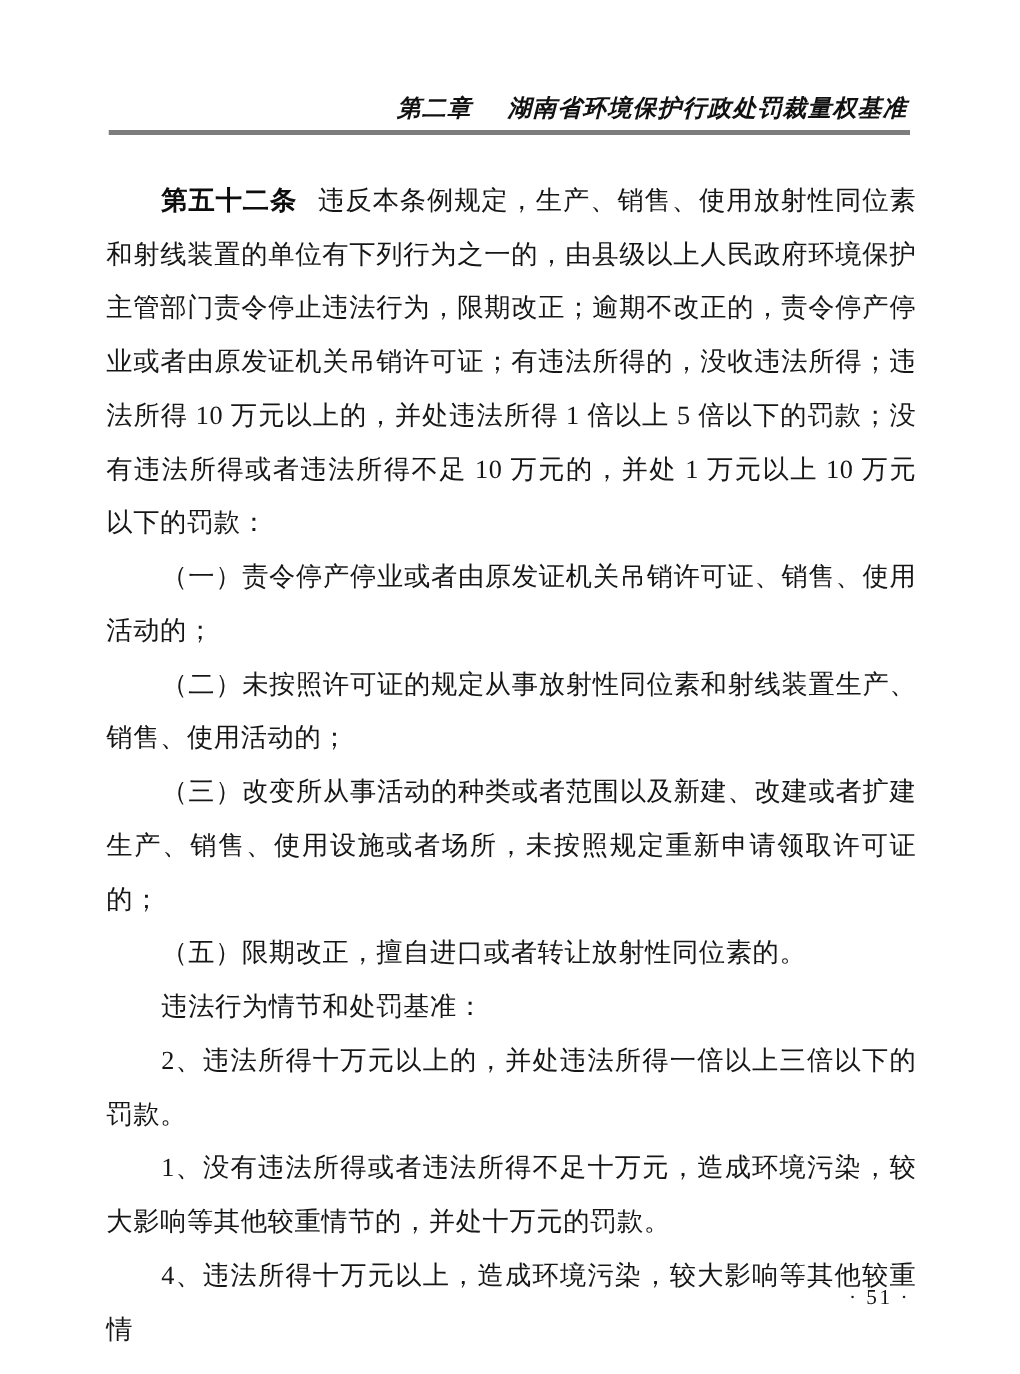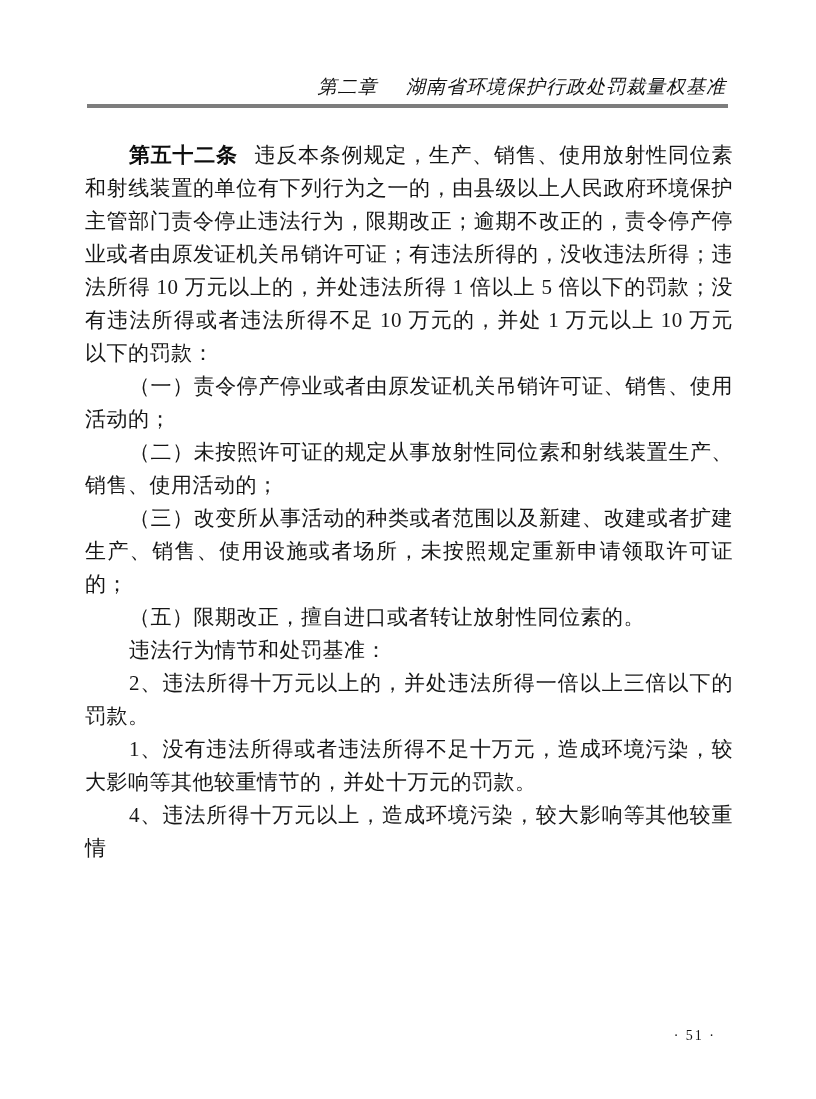--- a/index.html
+++ b/index.html
@@ -17,21 +17,21 @@
     color: #1b1b1b;
   }
   
   .running-header {
     position: absolute;
     top: 74px;
     left: 86px;
     right: 90px;
     text-align: right;
     font-size: 19px;
-    font-weight: normal;
+    font-weight: bold;
     font-style: italic;
     letter-spacing: 1px;
     color: #111111;
     white-space: nowrap;
   }
   .running-header .chapter {
     margin-right: 1.5em;
   }
   .header-rule {
     position: absolute;
@@ -41,41 +41,41 @@
     height: 4px;
     background: #7d7d7d;
   }
   
   .body-text {
     position: absolute;
     top: 139px;
     left: 85px;
     width: 648px;
     font-size: 21px;
-    line-height: 33px;
+    line-height: 43px;
     letter-spacing: 0.5px;
     text-align: justify;
     text-justify: inter-ideograph;
     color: #161616;
   }
   .body-text p {
     margin: 0;
     text-indent: 44px;
   }
   .article-no {
     font-weight: bold;
     margin-right: 0.8em;
     color: #0d0d0d;
   }
   
   .page-number {
     position: absolute;
     top: 1028px;
-    right: 100px;
-    font-size: 14px;
+    right: 88px;
+    font-size: 17px;
     letter-spacing: 2px;
     color: #141414;
   }
 </style>
 </head>
 <body>
 
 <div class="page">
 
   <div class="running-header">

